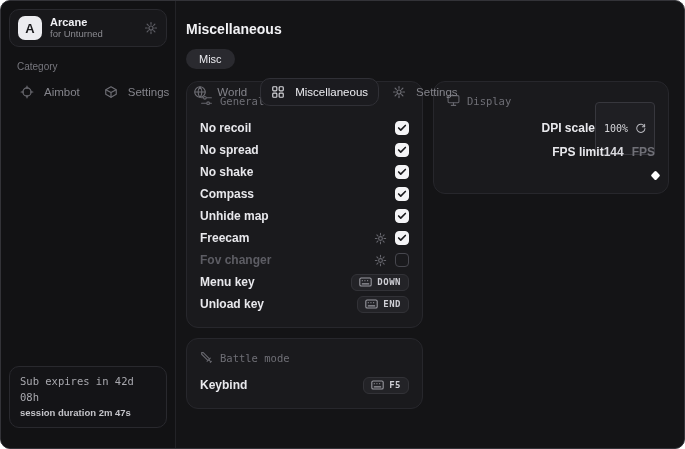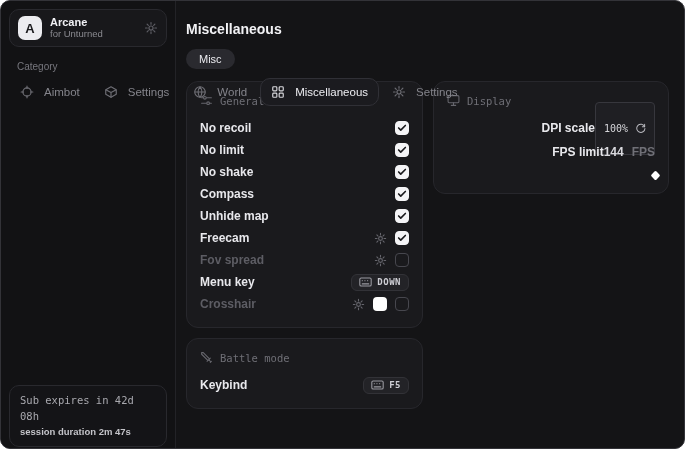--- a/index.html
+++ b/index.html
@@ -40,21 +40,21 @@
     padding:0 10px; border-radius:10px; border:1px solid transparent;
     color:#84848b; font-size:11.5px; cursor:default;
   }
   .nav-item .nicon { display:flex; color:#6e6e75; }
   .nav-item.active {
     background:#1b1b1f; border-color:#303036; color:#ededf1;
   }
   .nav-item.active .nicon { color:#d7d7dc; }
 
   .sub-card {
-    position:absolute; left:8px; right:8px; bottom:1px;
+    position:absolute; left:8px; right:8px; bottom:20px;
     border:1px solid #29292e; border-radius:10px; background:#141417;
     padding:7px 10px; line-height:1.5;
   }
   .sub-line1 { font-family:"DejaVu Sans Mono", monospace; font-size:10.5px; color:#a9a9af; }
   .sub-line2 { font-size:9.5px; font-weight:bold; color:#c4c4c9; }
 
   
   .main { flex:1; padding:14px 15px 0 10px; overflow:hidden; }
   .page-title { font-size:14px; font-weight:bold; color:#f2f2f5; margin:6px 0 12px 0; }
   .chip {
@@ -246,21 +246,21 @@
             <div class="row-controls">
               <span class="checkbox checked">
                 <svg width="10" height="10" viewBox="0 0 24 24" fill="none" stroke="#1a1a1d" stroke-width="4" stroke-linecap="round" stroke-linejoin="round">
                     <polyline points="20 6 9 17 4 12"></polyline>
                   </svg>
               </span>
             </div>
           </div>
 
           <div class="row">
-            <span class="row-label">No limit</span>
+            <span class="row-label">No spread</span>
             <div class="row-controls">
               <span class="checkbox checked">
                 <svg width="10" height="10" viewBox="0 0 24 24" fill="none" stroke="#1a1a1d" stroke-width="4" stroke-linecap="round" stroke-linejoin="round">
                     <polyline points="20 6 9 17 4 12"></polyline>
                   </svg>
               </span>
             </div>
           </div>
 
           <div class="row">
@@ -307,21 +307,21 @@
               </span>
               <span class="checkbox checked">
                 <svg width="10" height="10" viewBox="0 0 24 24" fill="none" stroke="#1a1a1d" stroke-width="4" stroke-linecap="round" stroke-linejoin="round">
                     <polyline points="20 6 9 17 4 12"></polyline>
                   </svg>
               </span>
             </div>
           </div>
 
           <div class="row disabled">
-            <span class="row-label">Fov spread</span>
+            <span class="row-label">Fov changer</span>
             <div class="row-controls">
               <span class="row-gear">
                 <svg width="13" height="13" viewBox="0 0 24 24" fill="none" stroke="currentColor" stroke-width="2" stroke-linecap="round">
                   <circle cx="12" cy="12" r="3.5"></circle>
                   <path d="M12 2.5v3M12 18.5v3M2.5 12h3M18.5 12h3M5.3 5.3l2.1 2.1M16.6 16.6l2.1 2.1M18.7 5.3l-2.1 2.1M7.4 16.6l-2.1 2.1"></path>
                 </svg>
               </span>
               <span class="checkbox"></span>
             </div>
           </div>
@@ -334,34 +334,35 @@
                   <svg width="13" height="10" viewBox="0 0 24 18" fill="none" stroke="currentColor" stroke-width="2" stroke-linecap="round">
                     <rect x="1.5" y="1.5" width="21" height="15" rx="2.5"></rect>
                       <path d="M6 12.5h12M6 6.5h.01M11 6.5h.01M16 6.5h.01"></path>
                   </svg>
                 </span>
                 <span class="klabel">DOWN</span>
               </span>
             </div>
           </div>
 
-
-          <div class="row disabled">
-            <span class="row-label">Crosshair</span>
-            <div class="row-controls">
-              <span class="row-gear">
-                <svg width="13" height="13" viewBox="0 0 24 24" fill="none" stroke="currentColor" stroke-width="2" stroke-linecap="round">
-                  <circle cx="12" cy="12" r="3.5"></circle>
-                  <path d="M12 2.5v3M12 18.5v3M2.5 12h3M18.5 12h3M5.3 5.3l2.1 2.1M16.6 16.6l2.1 2.1M18.7 5.3l-2.1 2.1M7.4 16.6l-2.1 2.1"></path>
-                </svg>
-              </span>
-              <span class="swatch"></span>
-              <span class="checkbox"></span>
-            </div>
-          </div>
+          <div class="row">
+            <span class="row-label">Unload key</span>
+            <div class="row-controls">
+              <span class="keybadge">
+                <span class="kicon">
+                  <svg width="13" height="10" viewBox="0 0 24 18" fill="none" stroke="currentColor" stroke-width="2" stroke-linecap="round">
+                    <rect x="1.5" y="1.5" width="21" height="15" rx="2.5"></rect>
+                      <path d="M6 12.5h12M6 6.5h.01M11 6.5h.01M16 6.5h.01"></path>
+                  </svg>
+                </span>
+                <span class="klabel">END</span>
+              </span>
+            </div>
+          </div>
+
 
         </div>
 
         <div class="card">
           <div class="card-head">
             <span class="hicon">
               <svg width="13" height="13" viewBox="0 0 24 24" fill="none" stroke="currentColor" stroke-width="2" stroke-linecap="round" stroke-linejoin="round">
                 <path d="M14.5 17.5L3 6V3h3l11.5 11.5"></path>
                   <path d="M13 19l6-6M16 16l4 4M19 21l2-2"></path>
               </svg>

